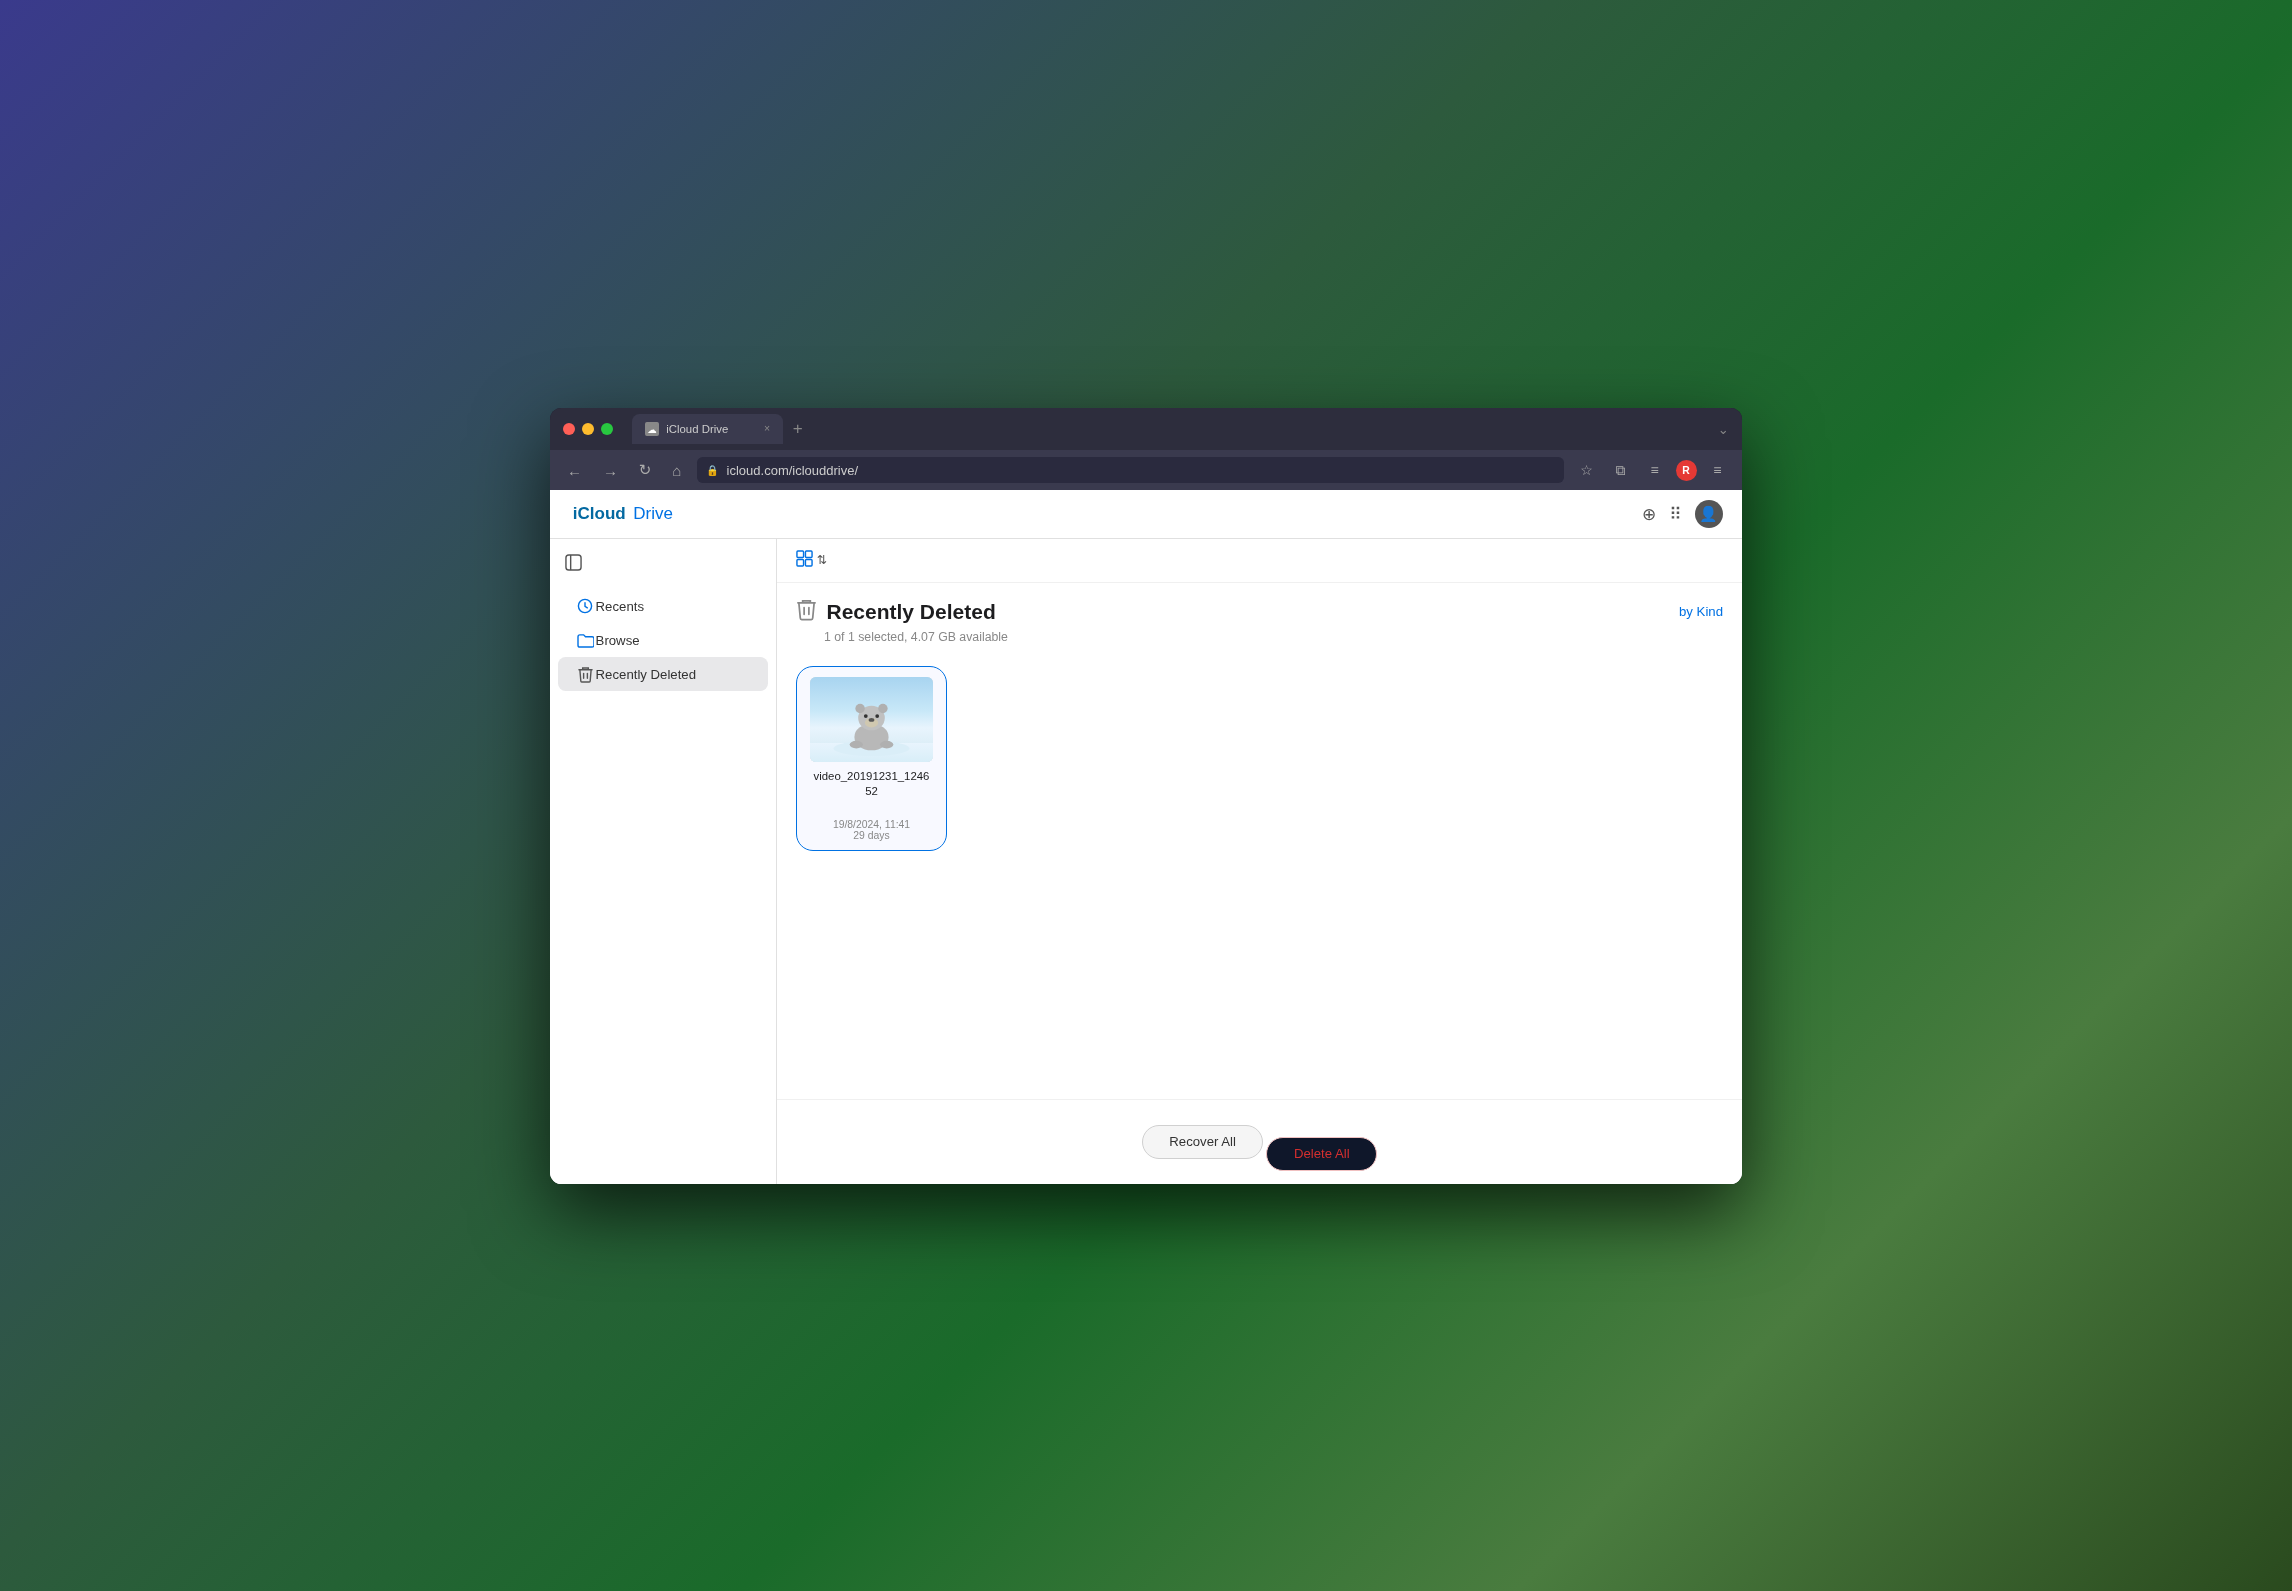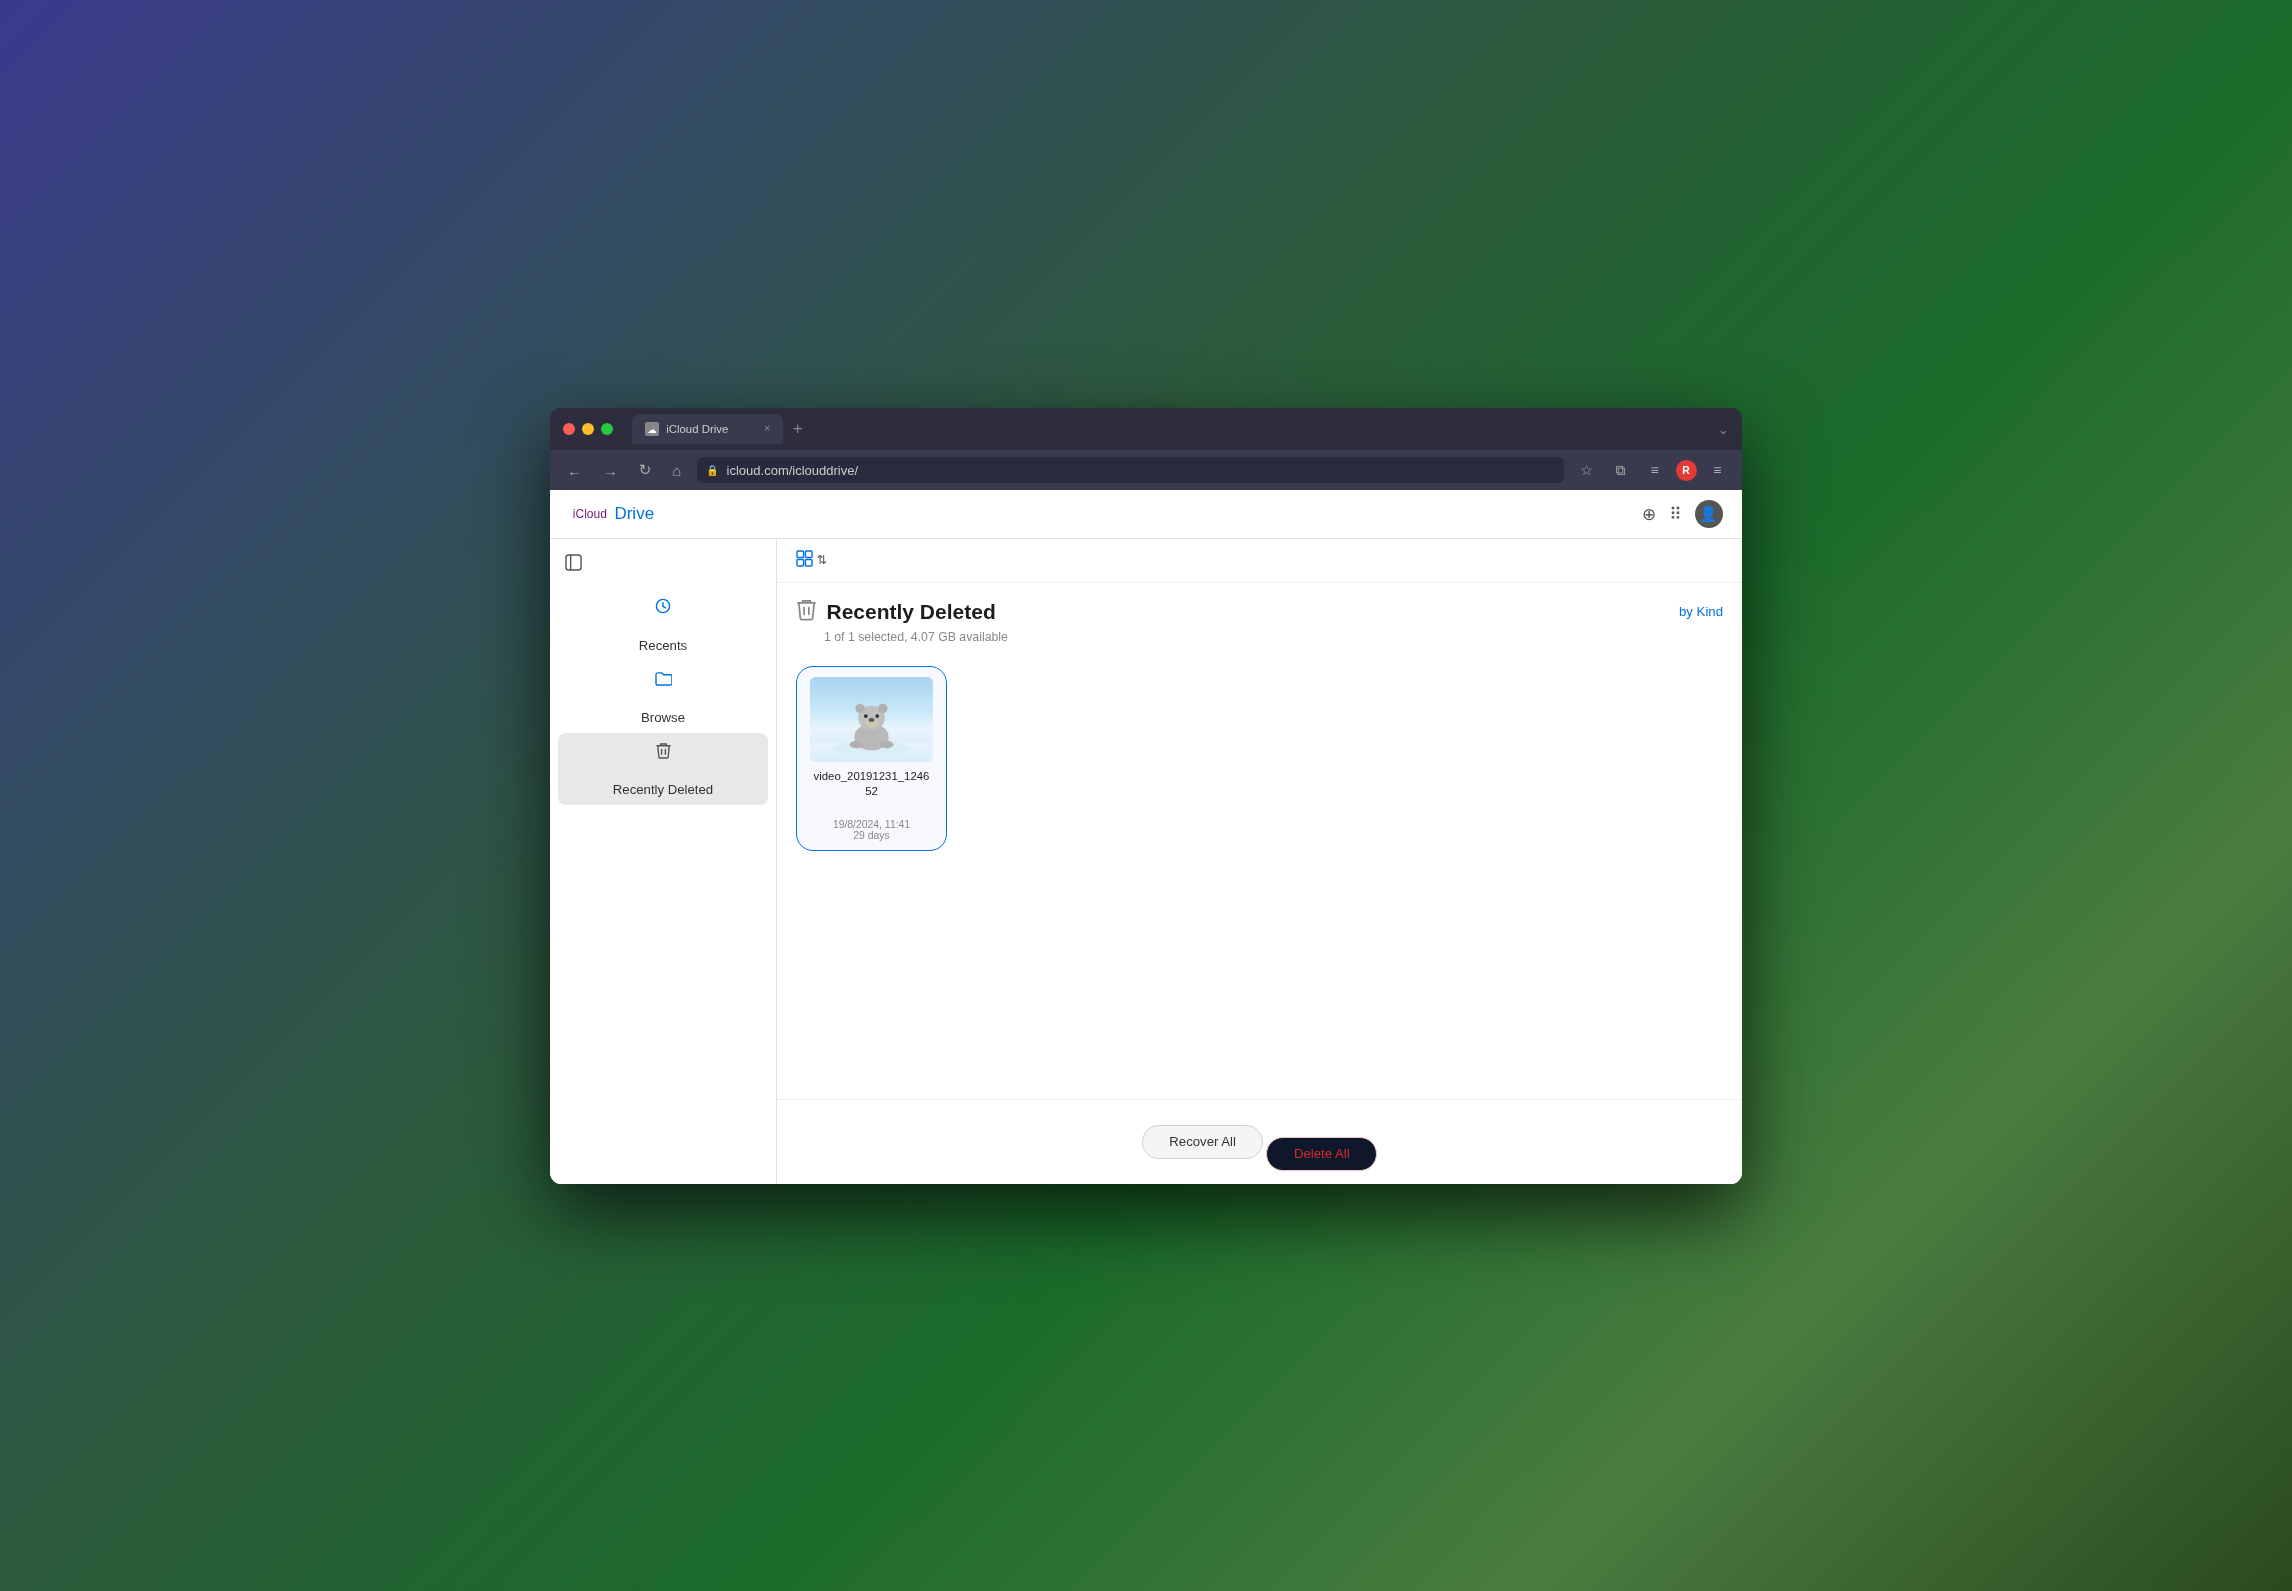--- a/index.html
+++ b/index.html
@@ -209,23 +209,23 @@
       align-items: center;
       gap: 3.8px;
     }
 
     .apple-icon {
       font-size: 17px;
       color: #1d1d1f;
     }
 
     .icloud-text {
-      font-size: 12px;
-      font-weight: 400;
-      color: #701a75;
+      font-size: 17px;
+      font-weight: 700;
+      color: #0369a1;
     }
 
     .drive-text {
       font-size: 17px;
       font-weight: 400;
       color: #0071e3;
       margin-left: 3.8px;
     }
 
     .header-spacer { flex: 1; }
@@ -282,28 +282,27 @@
       cursor: pointer;
     }
 
     .sidebar-nav {
       list-style: none;
     }
 
     .sidebar-item {
       display: flex;
       align-items: center;
-      gap: 23px;
+      gap: 2px;
       padding: 8.5px 19px;
       cursor: pointer;
       font-size: 13.2px;
       color: #333;
       border-radius: 7.6px;
       margin: 0 7.6px;
-      flex-direction: column;
     }
 
     .sidebar-item.active {
       background: #e8e8ea;
       font-weight: 500;
     }
 
     .sidebar-icon {
       width: 17px;
       height: 17px;

